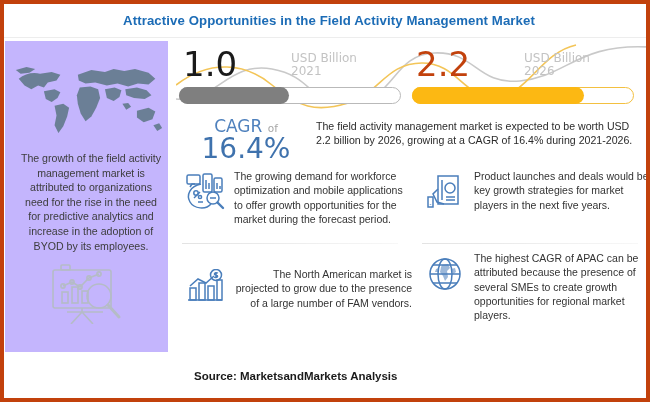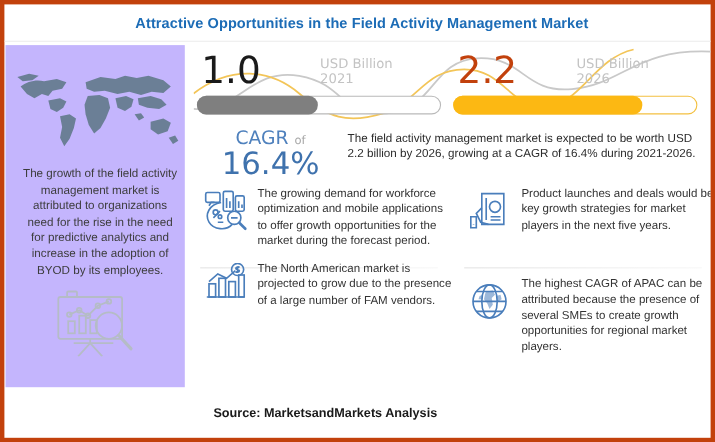--- a/index.html
+++ b/index.html
@@ -188,21 +188,21 @@
     width: 473px;
     height: 185px;
   }
   .bullet {
     position: absolute;
     width: 238px;
     height: 82px;
   }
   .b1 { left: 0;   top: 0;  }
   .b2 { left: 240px; top: 0; }
-  .b3 { left: 0;   top: 68px; }
+  .b3 { left: 0;   top: 98px; text-align: right; }
   .b4 { left: 240px; top: 82px; }
 
   .bullet-icon {
     position: absolute;
     left: 8px;
     top: 4px;
     width: 44px;
     height: 44px;
   }
   .bullet-text {

